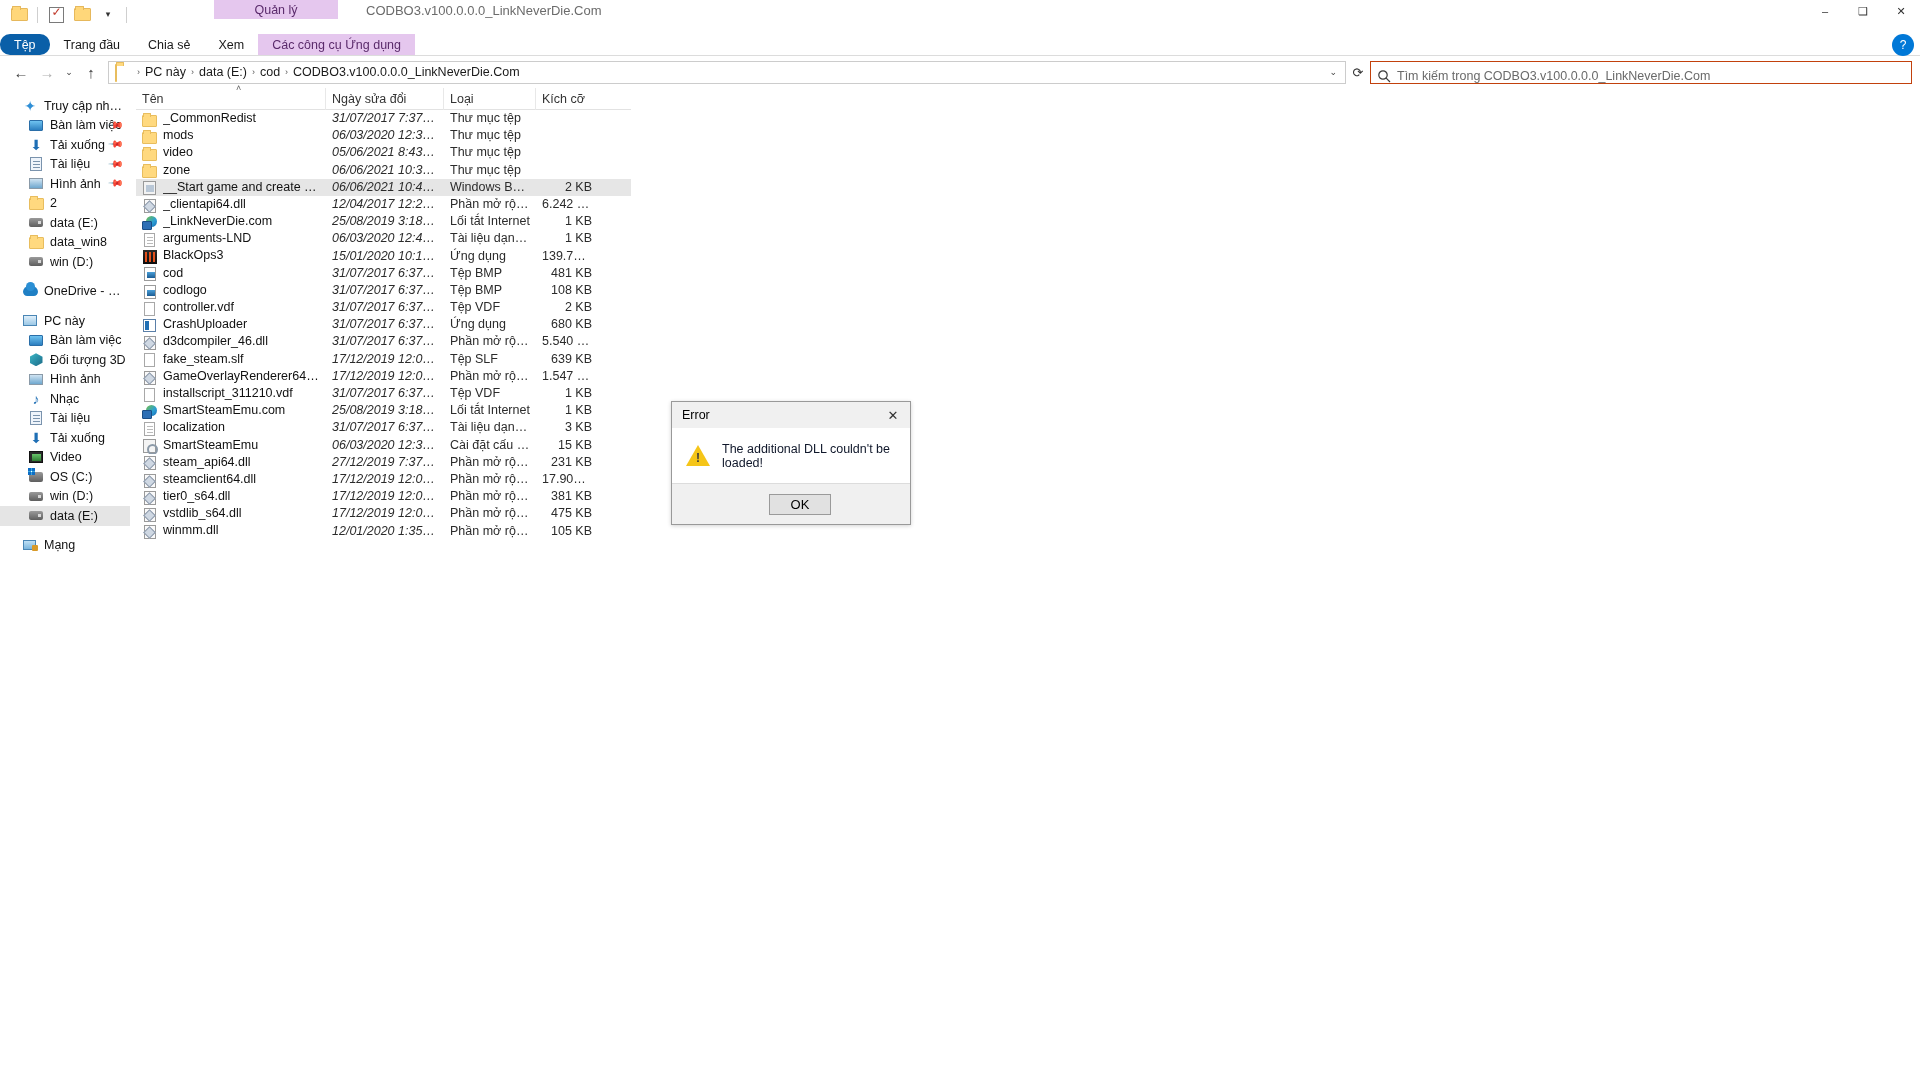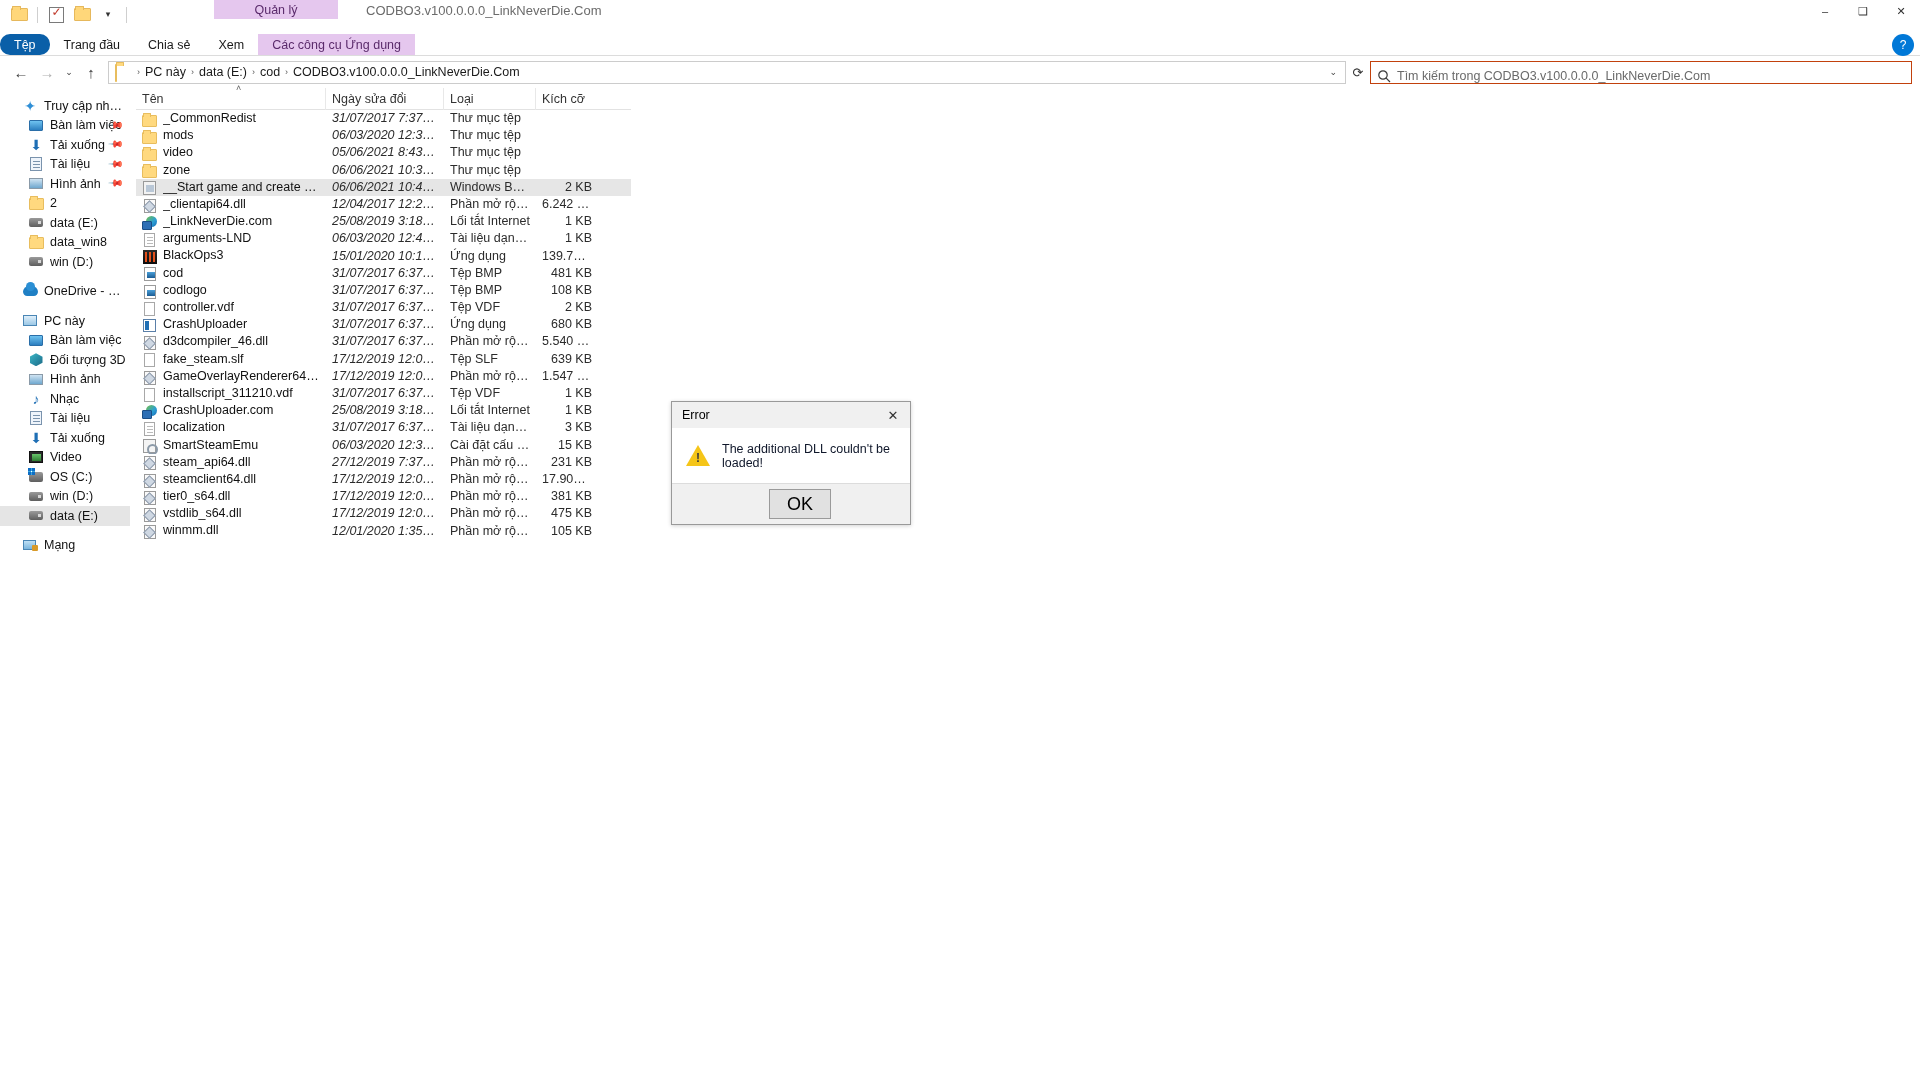--- a/index.html
+++ b/index.html
@@ -734,24 +734,24 @@
   }
   .dlg-footer {
     height: 40px;
     flex: 0 0 40px;
     background: #f0f0f0;
     display: flex;
     align-items: center;
     justify-content: center;
   }
   .dlg-ok {
-    width: 62px; height: 30px;
+    width: 62px; height: 21px;
     background: #e1e1e1;
     border: 1px solid #9a9a9a;
-    font-size: 18px;
+    font-size: 13px;
     color: #000;
     display: flex;
     align-items: center;
     justify-content: center;
     margin-left: 18px;
   }
 </style>
 </head>
 <body>
 
@@ -1168,21 +1168,21 @@
             </div>
             <div class="cell date">31/07/2017 6:37 CH</div>
             <div class="cell type">Tệp VDF</div>
             <div class="cell size">1 KB</div>
           </div>
           <div class="row">
             <div class="cell name">
               <span class="fileico">
                 <span class="ico-net"></span>
               </span>
-              <span class="fname">CrashUploader.com</span>
+              <span class="fname">SmartSteamEmu.com</span>
             </div>
             <div class="cell date">25/08/2019 3:18 SA</div>
             <div class="cell type">Lối tắt Internet</div>
             <div class="cell size">1 KB</div>
           </div>
           <div class="row">
             <div class="cell name">
               <span class="fileico">
                 <span class="ico-doc lines"></span>
               </span>

